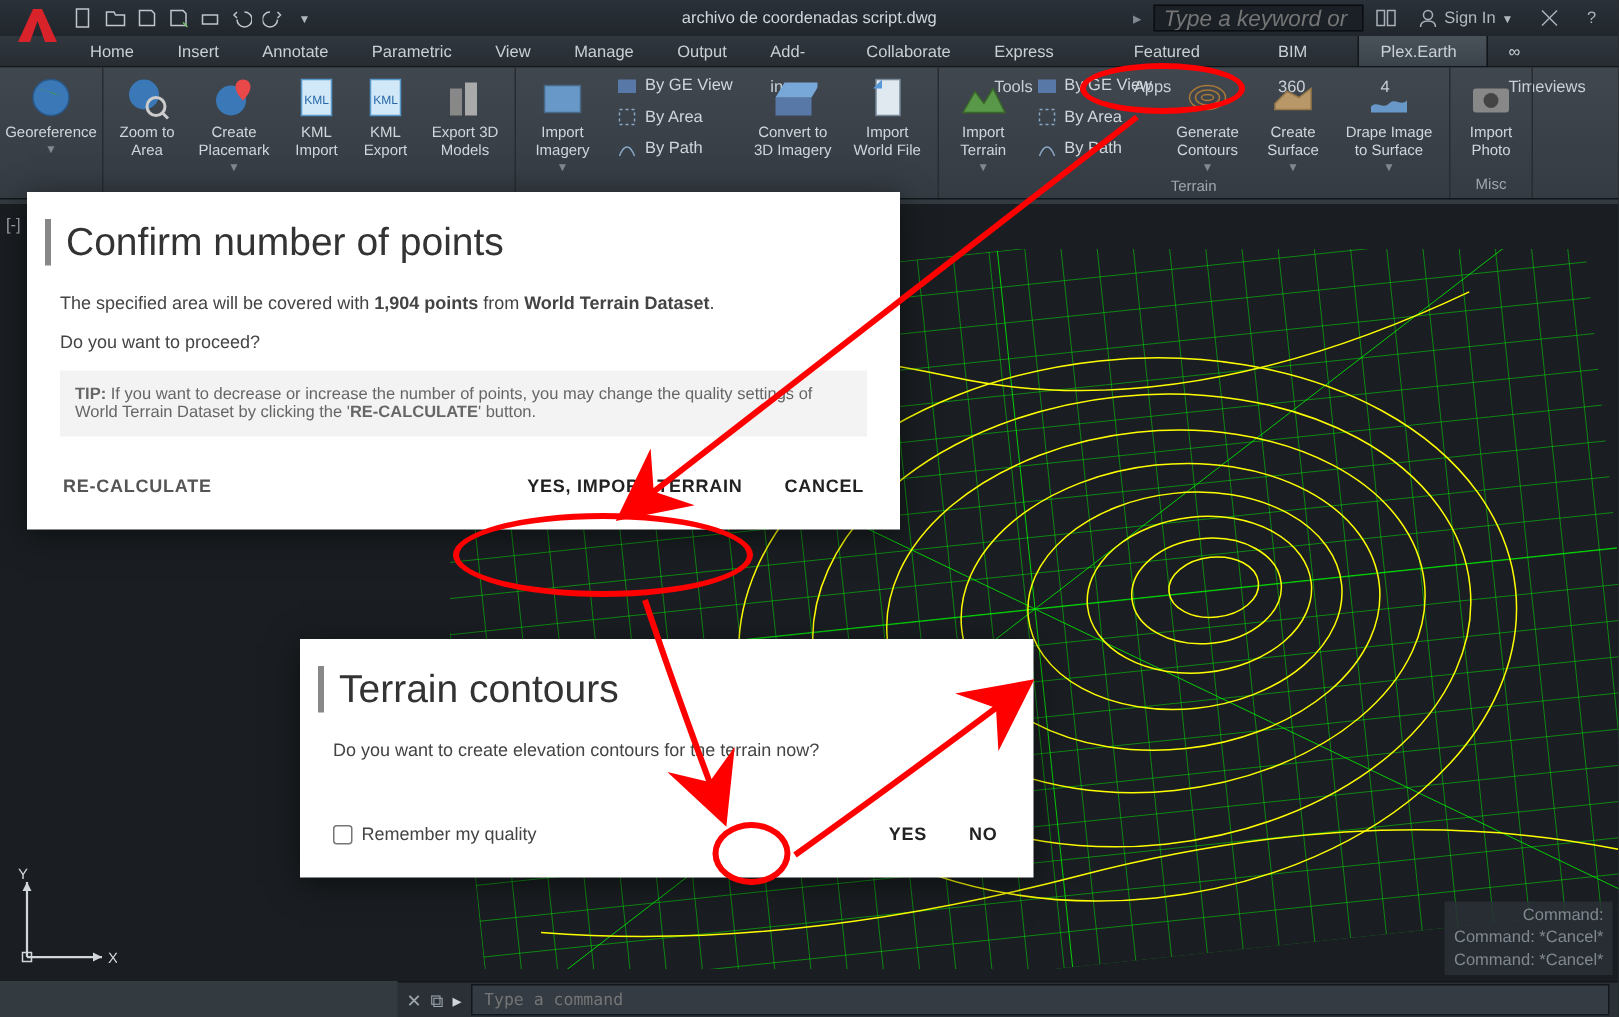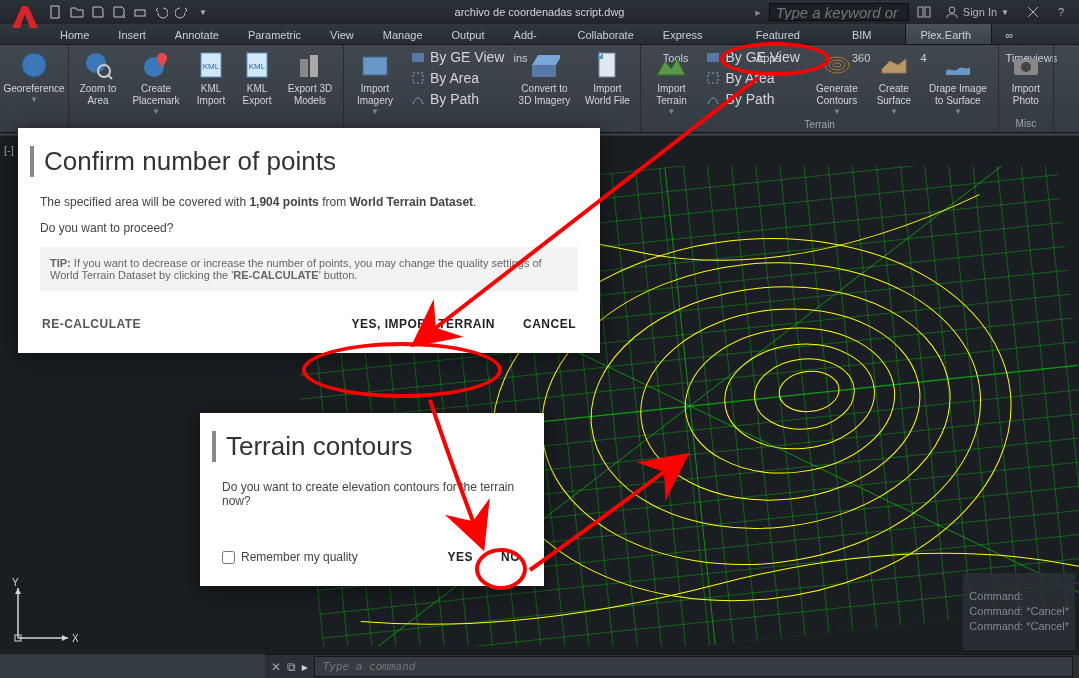--- a/index.html
+++ b/index.html
@@ -25,21 +25,21 @@
 
 .ribbon{height:88px;background:linear-gradient(#40474f,#343b42);display:flex;border-bottom:1px solid #12161a}
 .panel{display:flex;flex-direction:column;border-right:1px solid #262c32;padding:2px 4px;position:relative}
 .panel-body{flex:1;display:flex;gap:2px}
 .panel-label{font-size:10px;color:#9ea6ae;text-align:center;padding:1px 0}
 .big-btn{display:flex;flex-direction:column;align-items:center;justify-content:flex-start;padding:2px 4px;width:60px;cursor:pointer;color:#d0d6db}
 .big-btn .ico{width:32px;height:32px;margin-bottom:2px;display:flex;align-items:center;justify-content:center}
 .big-btn .lbl{font-size:10px;text-align:center;line-height:12px}
 .big-btn .dd{font-size:8px;color:#808890}
 .small-btns{display:flex;flex-direction:column;gap:1px}
-.small-btn{display:flex;align-items:center;gap:4px;padding:2px 6px;font-size:14px;color:#d0d6db;cursor:pointer;white-space:nowrap}
+.small-btn{display:flex;align-items:center;gap:4px;padding:2px 6px;font-size:11px;color:#d0d6db;cursor:pointer;white-space:nowrap}
 .small-btn .sico{width:16px;height:16px;display:flex;align-items:center;justify-content:center}
 
 
 .canvas{position:absolute;top:136px;left:0;right:0;bottom:24px;background:#1a1e22;overflow:hidden}
 .mesh{position:absolute;top:30px;left:300px;width:780px;height:480px}
 .mesh svg{width:100%;height:100%}
 .ucs{position:absolute;left:8px;bottom:6px}
 
 
 .dialog{position:absolute;background:#fff;box-shadow:0 4px 20px rgba(0,0,0,.5);padding:18px 22px}
@@ -47,30 +47,30 @@
 .dialog p{font-size:12px;color:#444;margin-bottom:12px}
 .tip{background:#f3f3f3;padding:10px;font-size:11px;color:#666;margin-bottom:14px}
 .dlg-btns{display:flex;justify-content:space-between;align-items:center;margin-top:22px}
 .dlg-btns-right{display:flex;gap:24px}
 .dlg-btn{font-size:12px;font-weight:600;color:#222;letter-spacing:.5px;cursor:pointer;padding:4px 2px}
 .dlg-btn.link{font-weight:600}
 .chk{display:flex;align-items:center;gap:6px;font-size:12px;color:#444}
 .chk input{width:13px;height:13px}
 
 .dlg1{left:18px;top:128px;width:582px;z-index:20}
-.dlg2{left:200px;top:413px;width:344px;z-index:21}
+.dlg2{left:200px;top:426px;width:489px;z-index:21}
 
 
 .anno{position:absolute;top:0;left:0;width:1079px;height:678px;pointer-events:none;z-index:30}
 .oval{border:4px solid #ff0000;border-radius:50%;position:absolute}
 
 
-.cmd-history{position:absolute;right:4px;bottom:28px;color:#808890;font-size:11px;font-family:Consolas,monospace;text-align:left;line-height:15px;background:rgba(42,48,54,0.85);padding:16px 6px}
+.cmd-history{position:absolute;right:4px;bottom:28px;color:#808890;font-size:11px;font-family:Consolas,monospace;text-align:right;line-height:15px;background:rgba(42,48,54,0.85);padding:2px 6px}
 .cmd-bar{position:absolute;left:265px;bottom:0;right:0;height:24px;background:#2a3036;display:flex;align-items:center;padding:0 6px;gap:6px;border-top:1px solid #12161a}
-.cmd-input{flex:1;background:#343b42;border:1px solid #12161a;color:#808890;font-style:italic;font-size:11px;font-family:Consolas,monospace;padding:3px 8px}
+.cmd-input{flex:1;background:#343b42;border:1px solid #12161a;color:#808890;font-size:11px;font-family:Consolas,monospace;padding:3px 8px}
 .cmd-ico{color:#9ea6ae;cursor:pointer;font-size:12px}
 
 svg{display:block}
 </style>
 </head>
 <body>
 
 <div class="titlebar">
   <div class="app-logo">
     <svg viewBox="0 0 32 32">

